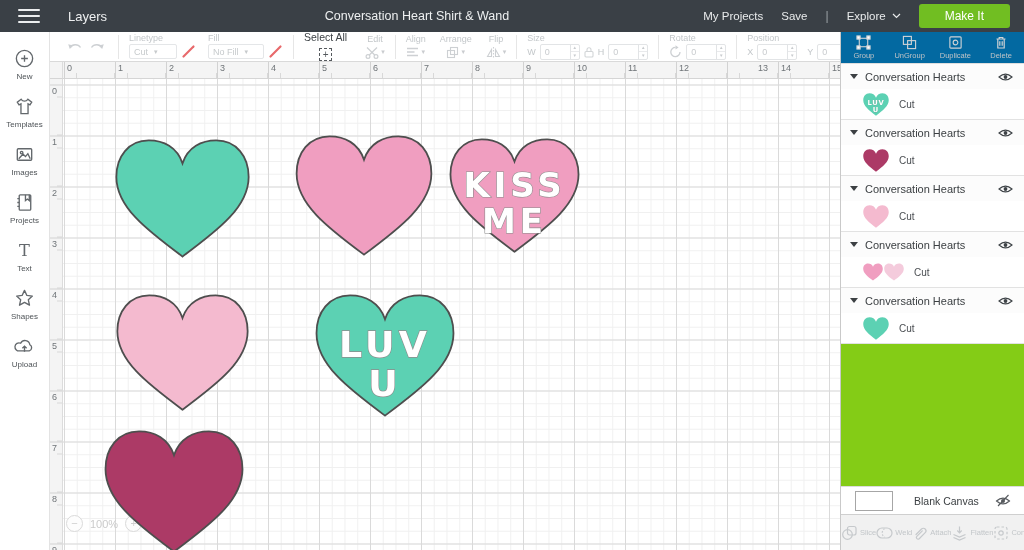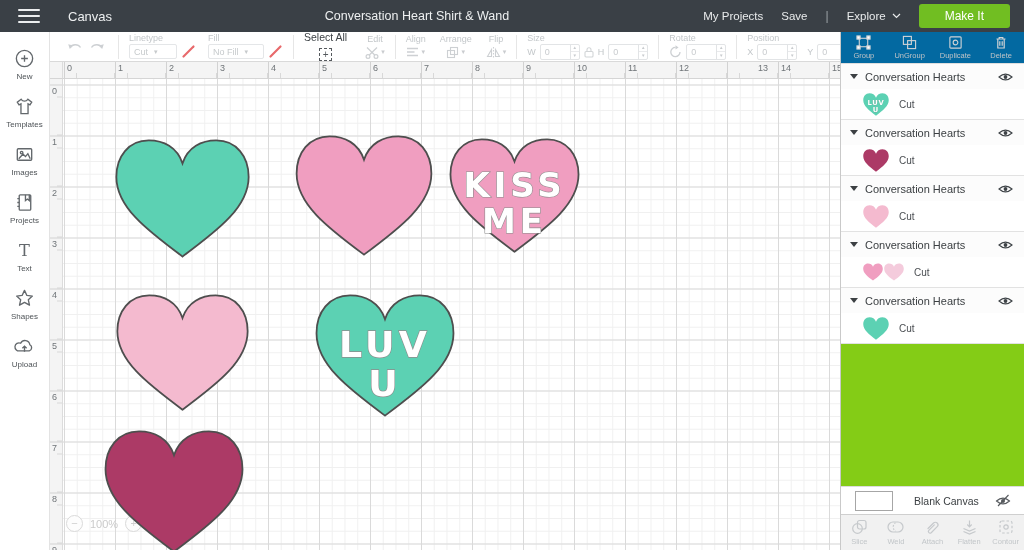--- a/index.html
+++ b/index.html
@@ -101,34 +101,34 @@
   .lg-header { height:25px; display:flex; align-items:center; padding:0 11px 0 9px; background:#fcfcfc; cursor:pointer; }
   .caret-icon { width:0; height:0; border-left:4px solid transparent; border-right:4px solid transparent; border-top:5px solid #3c4043; margin-right:7px; flex:none; }
   .lg-title { font-size:11px; color:#3c4043; flex:1; }
   .layer-row { height:30px; display:flex; align-items:center; padding-left:22px; gap:10px; background:#fff; cursor:pointer; }
   .layer-type { font-size:10px; color:#4a4e52; }
   .swatch-wrap { display:flex; align-items:center; gap:1px; }
   .blank-row { height:28px; border-top:1px solid #dcdcdc; display:flex; align-items:center; padding:0 13px 0 14px; background:#fff; flex:none; cursor:pointer; }
   .blank-swatch { width:38px; height:20px; background:#fff; border:1px solid #a6a6a6; flex:none; }
   .blank-label { font-size:10.5px; color:#3c4043; margin-left:21px; }
   .rbottom { height:36px; background:#f1f1f1; border-top:1px solid #cfcfcf; display:grid; grid-template-columns:repeat(5,1fr); flex:none; }
-  .rbitem { display:flex; flex-direction:column; align-items:center; justify-content:center; gap:2px; cursor:pointer; }
+  .rbitem { display:flex; flex-direction:row; align-items:center; justify-content:center; gap:2px; cursor:pointer; }
   .rbitem svg { stroke:#c6c9cc; fill:none; stroke-width:1.2; }
   .rbitem .lab { font-size:7.5px; color:#c2c6c9; }
 </style>
 </head>
 <body>
 
 <div class="topbar">
   <div class="hamburger">
       <span></span>
       <span></span>
       <span></span>
     </div>
-  <div class="topbar-canvas">Canvas</div>
+  <div class="topbar-canvas">Layers</div>
   <div class="topbar-title">Conversation Heart Shirt &amp; Wand</div>
   <div class="topbar-right">
     <span class="topbar-link">My Projects</span>
     <span class="topbar-link">Save</span>
     <span class="topbar-divider">|</span>
     <span class="explore">
       <span class="topbar-link">Explore</span>
       <svg class="chev-down" viewBox="0 0 9 6">
           <path d="M1 1 L4.5 4.5 L8 1" stroke="#e9ebec" stroke-width="1.2" fill="none"></path>
         </svg>

